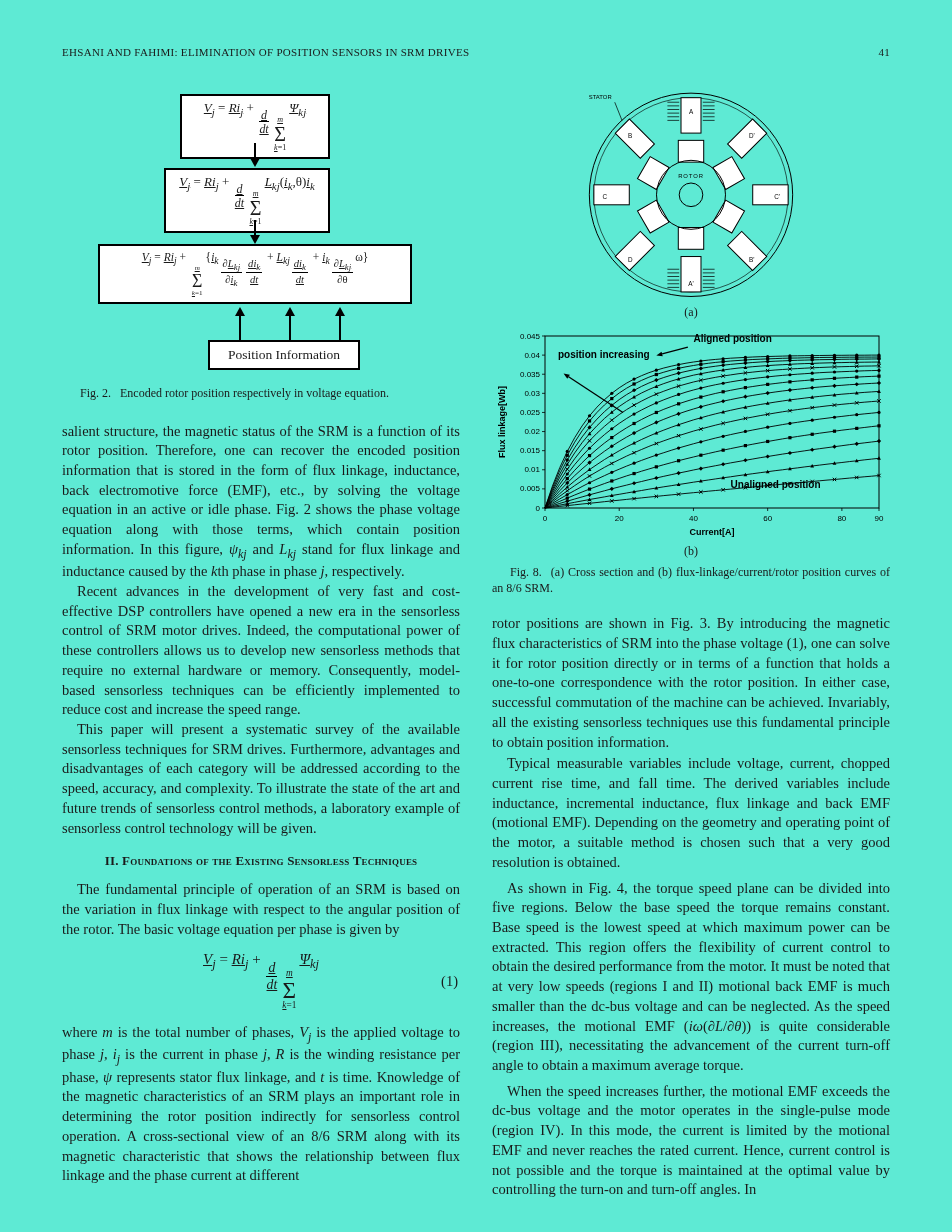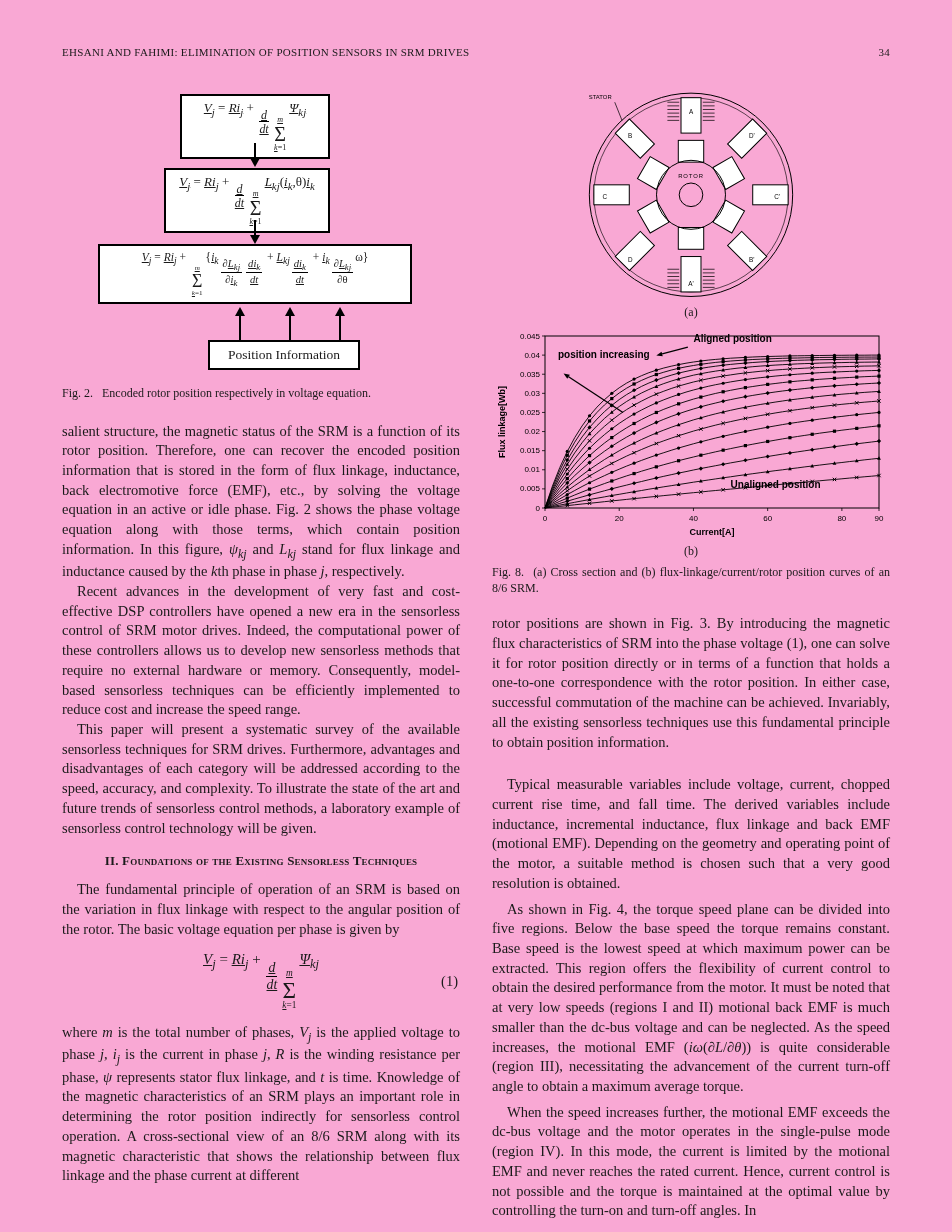--- a/index.html
+++ b/index.html
@@ -1,32 +1,32 @@
 <!DOCTYPE html>
 <html><head>
 <meta charset="utf-8">
 <style>
   html,body{margin:0;padding:0;background:#e8e8e8;}
-  #page{position:relative;width:952px;height:1232px;background:#f9a8d4;margin:0 auto;
+  #page{position:relative;width:952px;height:1232px;background:#5eead4;margin:0 auto;
         font-family:"Liberation Serif",serif;color:#1a1a1a;overflow:hidden;}
   
   .header{position:absolute;top:46px;left:62px;width:828px;display:flex;justify-content:space-between;
           font-size:11px;letter-spacing:0.3px;}
   
   .col{position:absolute;width:398px;}
   .col-left{left:62px;top:88px;}
   .col-right{left:492px;top:84px;}
   
   .body-par{margin:0;text-align:justify;font-size:14.5px;line-height:1.36;}
   .indent{text-indent:15px;}
   .sec-head{font-variant:small-caps;font-weight:bold;font-size:13px;text-align:center;
             margin:15px 0 11px;letter-spacing:0.2px;white-space:nowrap;}
   
   .caption{font-size:12px;line-height:1.3;margin:0;text-align:justify;}
-  .cap-label{margin-right:9px;}
+  .cap-label{margin-right:9px;margin-left:18px;}
   
   .fig2-wrap{position:relative;height:294px;margin-bottom:4px;}
   .flowbox{position:absolute;border:2.8px solid #000;background:#fff;display:flex;align-items:center;
            justify-content:center;text-align:center;padding:5px 6px;box-sizing:border-box;}
   .math{font-size:13px;line-height:1.15;white-space:nowrap;}
   .math i{font-style:italic;text-decoration:underline;}
   .frac{display:inline-flex;flex-direction:column;align-items:center;vertical-align:-0.55em;
         line-height:1.08;margin:0 2px;font-size:0.92em;}
   .frac .num{border-bottom:1px solid #000;padding:0 2px;}
   .frac .den{padding-top:1px;}
@@ -47,21 +47,21 @@
   #motor-svg{display:block;margin:0 auto;}
   #flux-chart{display:block;margin:0 auto;}
 </style>
 </head>
 <body>
 
 <div id="page">
 
   <div class="header">
     <span>EHSANI AND FAHIMI: ELIMINATION OF POSITION SENSORS IN SRM DRIVES</span>
-    <span>34</span>
+    <span>41</span>
   </div>
 
   <div class="col col-left">
 
     <div class="fig2-wrap">
       <div class="flowbox" style="left:118px;top:6px;width:150px;min-height:46px;">
         <span class="math"><i>V<sub>j</sub></i> = <i>Ri<sub>j</sub></i> + <span class="frac">
               <span class="num"><i>d</i></span>
               <span class="den"><i>dt</i></span>
             </span><span class="sum">
@@ -487,18 +487,18 @@
       </svg>
     <p class="sub-label" style="margin-top:6px;">(b)</p>
 
     <p class="caption">
       <span class="cap-label">Fig. 8.</span><span>(a) Cross section and (b) flux-linkage/current/rotor position curves of an 8/6 SRM.</span>
     </p>
 
     <div style="height:18px;"></div>
 
     <p class="body-par">rotor positions are shown in Fig. 3. By introducing the magnetic flux characteristics of SRM into the phase voltage (1), one can solve it for rotor position directly or in terms of a function that holds a one-to-one correspondence with the rotor position. In either case, successful commutation of the machine can be achieved. Invariably, all the existing sensorless techniques use this fundamental principle to obtain position information.</p>
-    <p class="body-par indent" style="margin-top:23px;">Typical measurable variables include voltage, current, chopped current rise time, and fall time. The derived variables include inductance, incremental inductance, flux linkage and back EMF (motional EMF). Depending on the geometry and operating point of the motor, a suitable method is chosen such that a very good resolution is obtained.</p>
+    <p class="body-par indent" style="margin-top:2px;">Typical measurable variables include voltage, current, chopped current rise time, and fall time. The derived variables include inductance, incremental inductance, flux linkage and back EMF (motional EMF). Depending on the geometry and operating point of the motor, a suitable method is chosen such that a very good resolution is obtained.</p>
     <p class="body-par indent" style="margin-top:6px;">As shown in Fig. 4, the torque speed plane can be divided into five regions. Below the base speed the torque remains constant. Base speed is the lowest speed at which maximum power can be extracted. This region offers the flexibility of current control to obtain the desired performance from the motor. It must be noted that at very low speeds (regions I and II) motional back EMF is much smaller than the dc-bus voltage and can be neglected. As the speed increases, the motional EMF (<i>iω</i>(∂<i>L</i>/∂<i>θ</i>)) is quite considerable (region III), necessitating the advancement of the current turn-off angle to obtain a maximum average torque.</p>
     <p class="body-par indent" style="margin-top:6px;">When the speed increases further, the motional EMF exceeds the dc-bus voltage and the motor operates in the single-pulse mode (region IV). In this mode, the current is limited by the motional EMF and never reaches the rated current. Hence, current control is not possible and the torque is maintained at the optimal value by controlling the turn-on and turn-off angles. In</p>
   </div>
 
 </div>
 
 </body></html>

